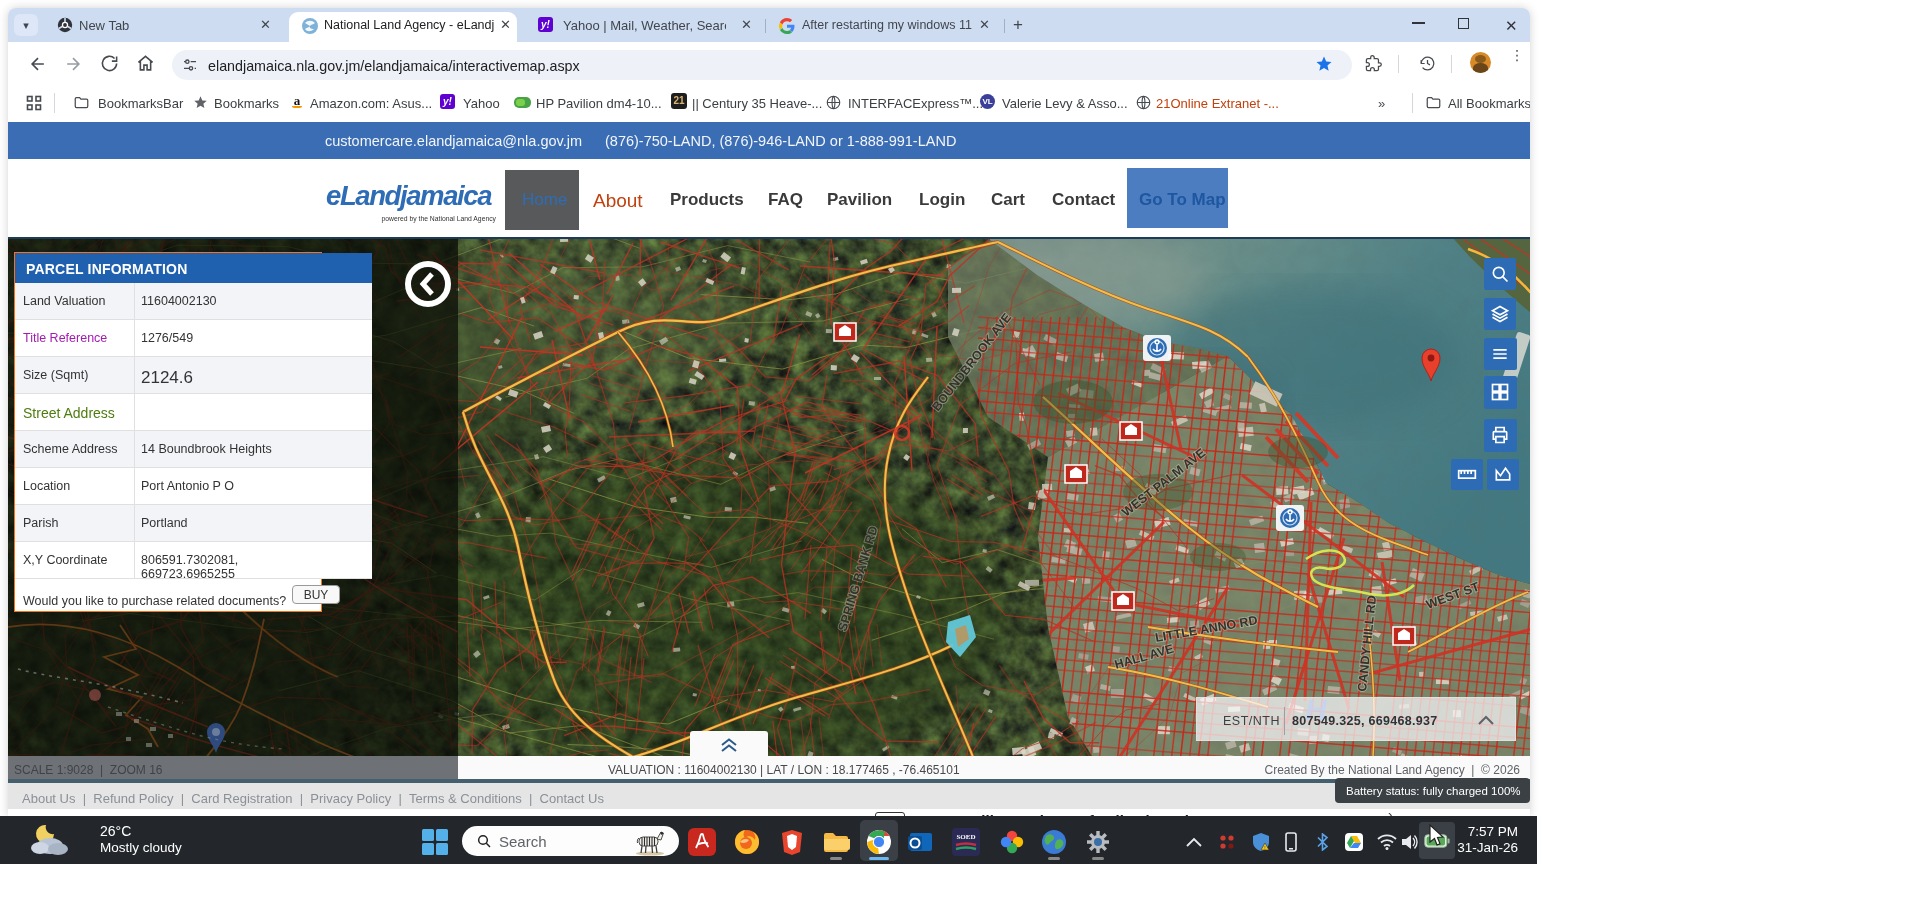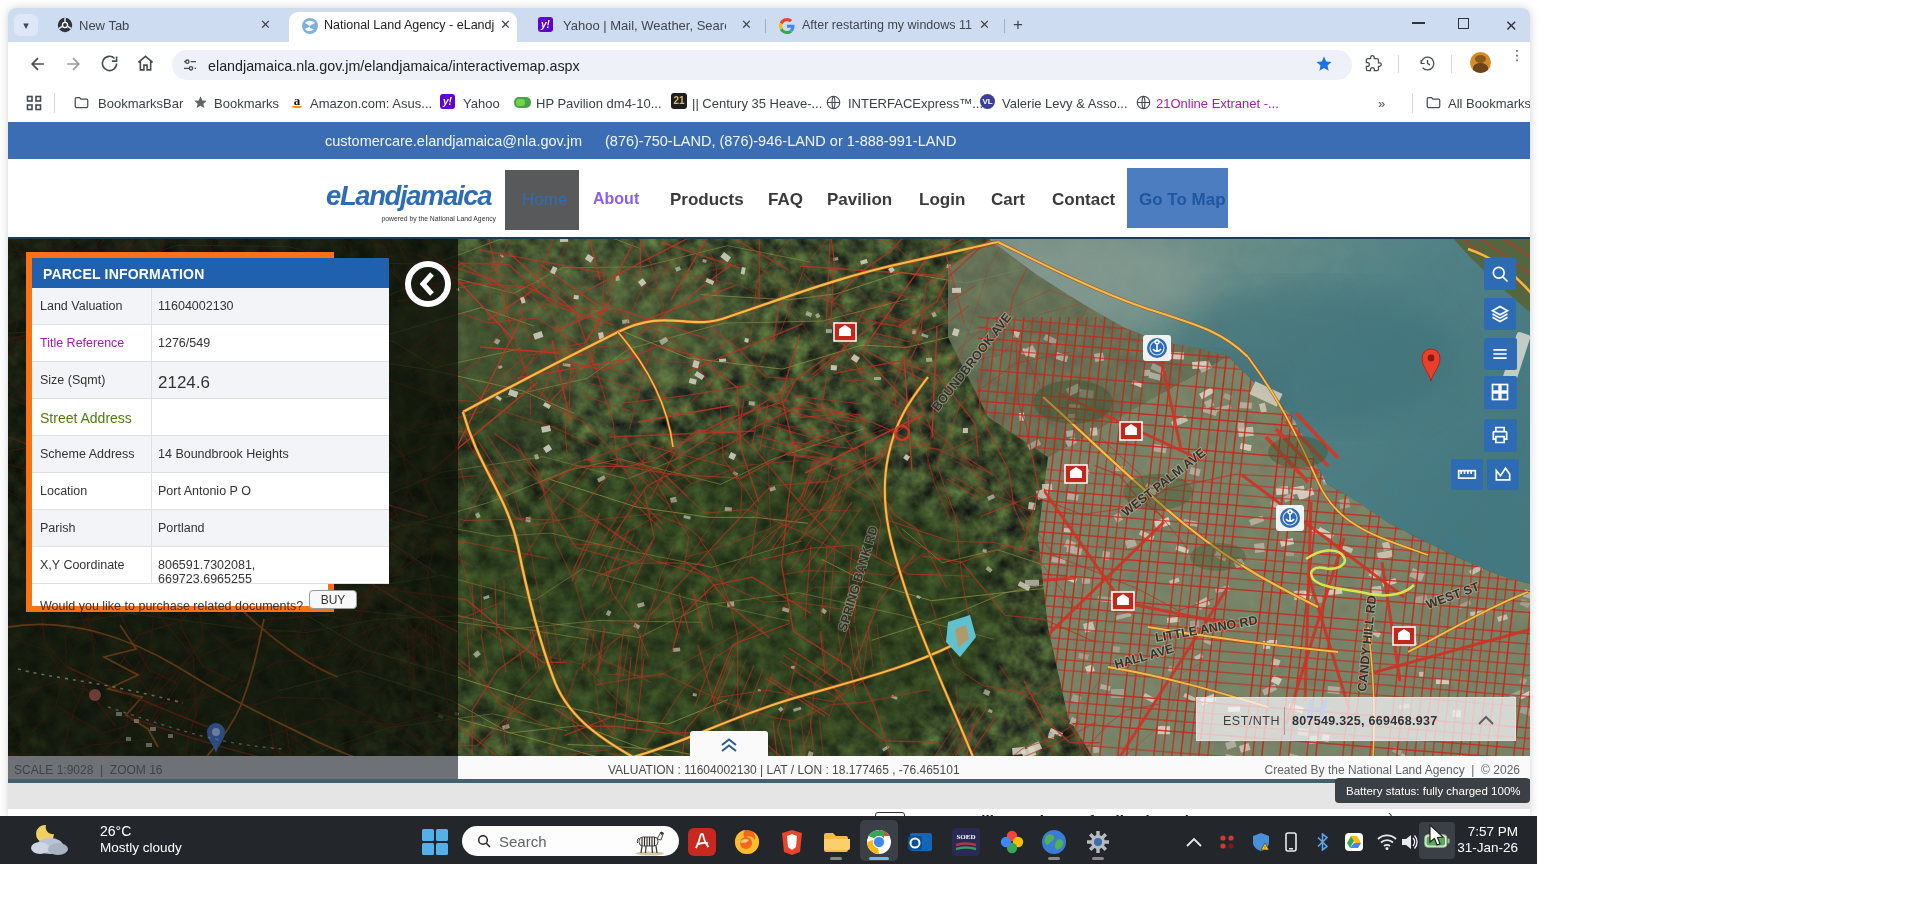--- a/index.html
+++ b/index.html
@@ -117,38 +117,38 @@
       <circle cx="12" cy="12" r="10"></circle>
       <path d="M2 12h20 M12 2c3 3 3 17 0 20 M12 2c-3 3-3 17 0 20"></path>
     </svg>
   <div class="abs" style="left:840px;top:88px;font-size:13px;color:#3c4043">INTERFACExpress™...</div>
   <div class="abs" style="left:972px;top:86px;width:15px;height:15px;border-radius:50%;background:#3b3f99;color:#fff;font-size:8px;text-align:center;line-height:15px;font-weight:bold">VL</div>
   <div class="abs" style="left:994px;top:88px;font-size:13px;color:#3c4043">Valerie Levy &amp; Asso...</div>
   <svg class="abs" style="left:1128px;top:87px" width="15" height="15" viewBox="0 0 24 24" fill="none" stroke="#474b50" stroke-width="1.8">
       <circle cx="12" cy="12" r="10"></circle>
       <path d="M2 12h20 M12 2c3 3 3 17 0 20 M12 2c-3 3-3 17 0 20"></path>
     </svg>
-  <div class="abs" style="left:1148px;top:88px;font-size:13px;color:#a21caf">21Online Extranet -...</div>
+  <div class="abs" style="left:1148px;top:88px;font-size:13px;color:#c2410c">21Online Extranet -...</div>
   <div class="abs" style="left:1370px;top:88px;font-size:13px;color:#474b50">»</div>
   <div class="abs" style="left:1404px;top:85px;width:1px;height:20px;background:#d4d7db"></div>
   <svg class="abs" style="left:1418px;top:88px" width="15" height="13" viewBox="0 0 24 20" fill="none" stroke="#474b50" stroke-width="2">
       <path d="M2 4 a2 2 0 0 1 2-2 h5 l2 2.5 h9 a2 2 0 0 1 2 2 V16 a2 2 0 0 1-2 2 H4 a2 2 0 0 1-2-2 Z"></path>
     </svg>
   <div class="abs" style="left:1440px;top:88px;font-size:13px;color:#3c4043;white-space:nowrap">All Bookmarks</div>
 
   <div class="abs" style="left:0;top:114px;width:1522px;height:37px;background:#3a6db4"></div>
   <div class="abs" style="left:317px;top:125px;font-size:14.5px;color:#f2f5fa">customercare.elandjamaica@nla.gov.jm</div>
   <div class="abs" style="left:597px;top:125px;font-size:14.5px;color:#f2f5fa">(876)-750-LAND, (876)-946-LAND or 1-888-991-LAND</div>
 
   <div class="abs" style="left:0;top:151px;width:1522px;height:78px;background:#fff"></div>
   <div class="abs" style="left:318px;top:172px;font-size:27.5px;font-weight:bold;font-style:italic;color:#2e6db5;letter-spacing:-1.4px">eLandjamaica</div>
   <div class="abs" style="left:352px;top:207px;width:136px;font-size:6.8px;color:#333;text-align:right;white-space:nowrap">powered by the National Land Agency</div>
   <div class="abs" style="left:497px;top:162px;width:74px;height:60px;background:#58595b"></div>
   <div class="abs" style="left:514px;top:182px;font-size:17px;font-weight:normal;color:#2e6db5">Home</div>
-  <div class="abs" style="left:585px;top:182px;font-size:16px;font-weight:bold;color:#8b5cf6">About</div>
+  <div class="abs" style="left:585px;top:182px;font-size:19px;font-weight:normal;color:#c2410c">About</div>
   <div class="abs" style="left:662px;top:182px;font-size:17px;font-weight:bold;color:#3a3a3a">Products</div>
   <div class="abs" style="left:760px;top:182px;font-size:17px;font-weight:bold;color:#3a3a3a">FAQ</div>
   <div class="abs" style="left:819px;top:182px;font-size:17px;font-weight:bold;color:#3a3a3a">Pavilion</div>
   <div class="abs" style="left:911px;top:182px;font-size:17px;font-weight:bold;color:#3a3a3a">Login</div>
   <div class="abs" style="left:983px;top:182px;font-size:17px;font-weight:bold;color:#3a3a3a">Cart</div>
   <div class="abs" style="left:1044px;top:182px;font-size:17px;font-weight:bold;color:#3a3a3a">Contact</div>
   <div class="abs" style="left:1119px;top:160px;width:101px;height:60px;background:#4c7dc1"></div>
   <div class="abs" style="left:1131px;top:182px;font-size:17px;font-weight:bold;color:#1e56a0">Go To Map</div>
 
   <div class="abs" style="left:0;top:229px;width:1522px;height:2px;background:#1c3c58"></div>
@@ -1266,21 +1266,21 @@
                 <rect x="160" y="497" width="5" height="4"></rect>
                 <rect x="118" y="500" width="5" height="4"></rect>
                 <rect x="138" y="506" width="6" height="4"></rect>
               </g>
 </g>
 </g>
 </svg>
       </div>
   </div>
 
-  <div class="abs" style="left:18px;top:244px;width:308px;height:360px;background:#fff;border:6px solid #f97316">
+  <div class="abs" style="left:6px;top:244px;width:308px;height:360px;background:#fff;border:1px solid #f97316">
     <div class="abs" style="left:0;top:0;width:357px;height:30px;background:#1f61ae"></div>
     <div class="abs" style="left:11px;top:8px;font-size:14px;font-weight:bold;color:#fff;letter-spacing:0.2px">PARCEL INFORMATION</div>
     <div class="abs" style="left:0;top:30px;width:357px;height:37px;background:#f2f4f8;border-bottom:1px solid #e0e0e0"></div>
 <div class="abs" style="left:8px;top:41px;font-size:12.5px;color:#333">Land Valuation</div>
 <div class="abs" style="left:119px;top:30px;width:1px;height:37px;background:#e0e0e0"></div>
 <div class="abs" style="left:126px;top:41px;font-size:12.5px;color:#333">11604002130</div>
 <div class="abs" style="left:0;top:67px;width:357px;height:37px;background:#fff;border-bottom:1px solid #e0e0e0"></div>
 <div class="abs" style="left:8px;top:78px;font-size:12.5px;color:#a21caf">Title Reference</div>
 <div class="abs" style="left:119px;top:67px;width:1px;height:37px;background:#e0e0e0"></div>
 <div class="abs" style="left:126px;top:78px;font-size:12.5px;color:#333">1276/549</div>
@@ -1367,20 +1367,21 @@
   <div class="abs" style="left:450px;top:748px;width:1072px;height:23px;background:#fafafa"></div>
   <div class="abs" style="left:682px;top:723px;width:78px;height:25px;background:#fafafa;border-radius:3px 3px 0 0"></div>
   <svg class="abs" style="left:712px;top:730px" width="18" height="14" viewBox="0 0 18 14">
       <path d="M2,7 L9,1.5 L16,7 M2,13 L9,7.5 L16,13" stroke="#2a5a8a" stroke-width="2" fill="none"></path>
     </svg>
   <div class="abs" style="left:600px;top:755px;font-size:12px;color:#47494b">VALUATION : 11604002130 | LAT / LON : 18.177465 , -76.465101</div>
   <div class="abs" style="left:1200px;top:755px;width:312px;font-size:12px;color:#5f6368;text-align:right;white-space:nowrap">Created By the National Land Agency&nbsp; |&nbsp; © 2026</div>
   <div class="abs" style="left:0;top:771px;width:1522px;height:4px;background:#44606f"></div>
 
   <div class="abs" style="left:0;top:775px;width:1522px;height:26px;background:#e5e5e5"></div>
+  <div class="abs" style="left:14px;top:783px;font-size:13px;color:#8a9097">About Us&nbsp; | &nbsp;Refund Policy&nbsp; | &nbsp;Card Registration&nbsp; | &nbsp;Privacy Policy&nbsp; | &nbsp;Terms &amp; Conditions&nbsp; | &nbsp;Contact Us</div>
   <div class="abs" style="left:0;top:801px;width:1522px;height:7px;background:#fff"></div>
   <div class="abs" style="left:867px;top:804px;width:30px;height:14px;border:1.5px solid #333;border-radius:3px"></div>
   <div class="abs" style="left:940px;top:804px;font-size:15px;color:#222;font-weight:bold;white-space:nowrap">Scrolling topics? &amp; feedback settings</div>
   <div class="abs" style="left:1380px;top:799px;font-size:13px;color:#333">›</div>
 </div>
 
 <div class="abs" style="left:1335px;top:778px;width:195px;height:25px;background:#3b4045;border-radius:4px"></div>
 <div class="abs" style="left:1346px;top:785px;font-size:11.5px;color:#fff">Battery status: fully charged 100%</div>
 
 <div class="abs" style="left:0;top:816px;width:1537px;height:48px;background:#23272c"></div>

